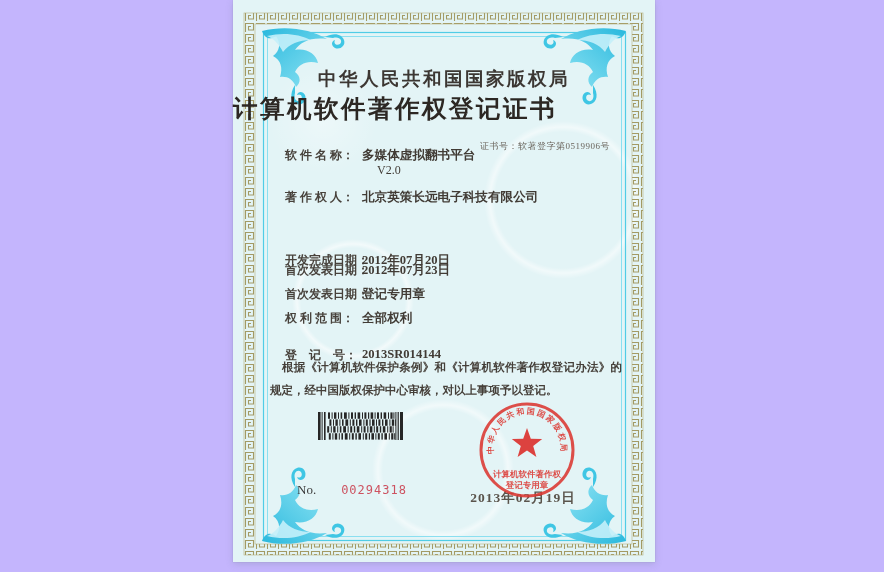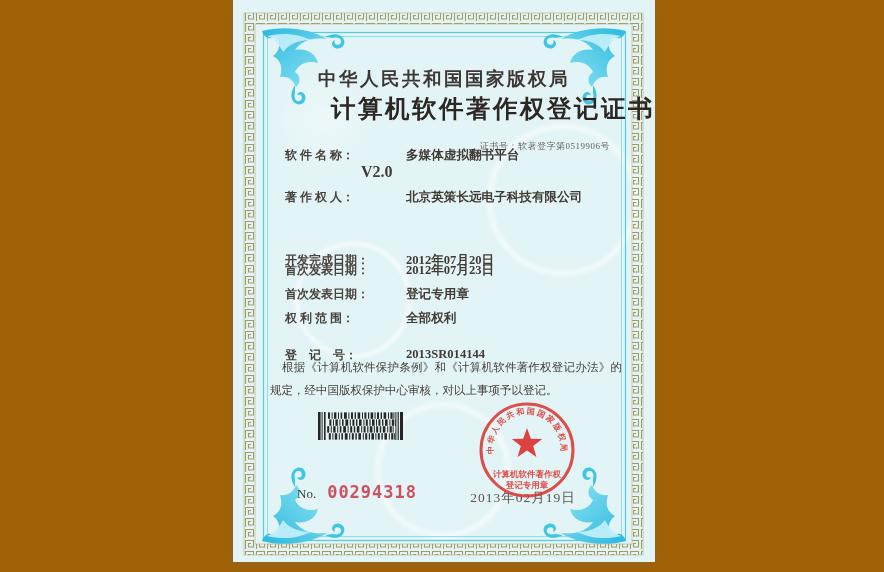--- a/index.html
+++ b/index.html
@@ -1,64 +1,64 @@
 <!DOCTYPE html>
 <html><head>
 <meta charset="utf-8">
 <style>
   html,body{margin:0;padding:0;}
   body{
     width:884px;height:572px;overflow:hidden;
     background:#fdfefe;
     font-family:"Liberation Serif","DejaVu Serif",serif;
   }
-  .photo{position:relative;width:884px;height:572px;background:#a16207;}
+  .photo{position:relative;width:884px;height:572px;background:#c4b5fd;}
   .page{
     position:absolute;left:233px;top:0;width:422px;height:562px;
     background-color:#e3f4f6;
     background-image:
       radial-gradient(circle 70px at 120px 300px, rgba(255,255,255,0) 52px, rgba(255,255,255,.55) 56px, rgba(255,255,255,0) 61px),
       radial-gradient(circle 90px at 330px 200px, rgba(255,255,255,0) 68px, rgba(255,255,255,.5) 73px, rgba(255,255,255,0) 79px),
       radial-gradient(circle 80px at 210px 470px, rgba(255,255,255,0) 60px, rgba(255,255,255,.5) 65px, rgba(255,255,255,0) 71px),
       radial-gradient(circle 60px at 90px 120px, rgba(255,255,255,.35) 0px, rgba(255,255,255,0) 55px);
     box-shadow:0 2px 7px rgba(90,110,115,.22), 0 0 1px rgba(90,110,115,.35);
   }
   .borders{position:absolute;left:0;top:0;}
   .issuer{
     position:absolute;left:0;top:66px;width:422px;text-align:center;
     font-size:18.5px;font-weight:bold;letter-spacing:2.5px;color:#3c3733;
   }
   .cert-title{
-    position:absolute;left:0;top:92px;width:422px;text-align:right;
+    position:absolute;left:0;top:92px;width:422px;text-align:left;
     font-size:24.5px;font-weight:bold;letter-spacing:2.5px;color:#2c2723;
   }
   .certno{
     position:absolute;top:130px;right:45px;
     font-size:9px;color:#6b655d;letter-spacing:.5px;white-space:pre;
   }
   .certno .lbl{}
   .row{position:absolute;left:52px;height:16px;white-space:pre;}
   .row .lbl{position:absolute;left:0;top:0;font-size:12px;font-weight:bold;color:#48423c;white-space:pre;}
-  .row .val{position:absolute;left:77px;top:0;font-size:12.6px;font-weight:bold;color:#413b35;white-space:pre;margin-left:44px;}
+  .row .val{position:absolute;left:77px;top:0;font-size:12.6px;font-weight:bold;color:#413b35;white-space:pre;}
   .r0{top:147px}.r1{top:189px}.r2{top:252px}.r3{top:262px}.r4{top:286px}.r5{top:310px}.r6{top:347px}
-  .version{position:absolute;left:128px;top:163px;font-size:16px;font-weight:bold;color:#413b35;}
+  .version{position:absolute;left:144px;top:163px;font-size:12px;font-weight:normal;color:#413b35;}
   .statement{
     position:absolute;left:37px;top:356px;width:352px;
-    font-size:11.5px;line-height:23px;color:#453f39;font-weight:normal;
+    font-size:11.5px;line-height:23px;color:#453f39;font-weight:bold;
     text-align:justify;text-indent:12px;
   }
   .barcode{position:absolute;left:85px;top:412px;}
   .serial{position:absolute;left:64px;top:482px;font-size:13px;color:#3b3b3b;}
   .serial .num{
     font-family:"DejaVu Sans Mono","Liberation Mono",monospace;
-    font-size:17px;color:#cd5260;letter-spacing:1px;margin-left:11px;font-weight:bold;
+    font-size:12px;color:#cd5260;letter-spacing:1px;margin-left:25px;
   }
   .issue-date{
     position:absolute;left:218px;top:489px;width:144px;text-align:center;
-    font-size:13.5px;font-weight:normal;color:#5a544c;letter-spacing:1px;
+    font-size:13.5px;font-weight:bold;color:#5a544c;letter-spacing:1px;
   }
   .seal{position:absolute;left:244px;top:400px;opacity:.88;}
 </style>
 </head>
 <body>
 
 <div class="photo">
   <div class="page">
 
     <svg class="borders" width="422" height="562" viewBox="0 0 422 562">

